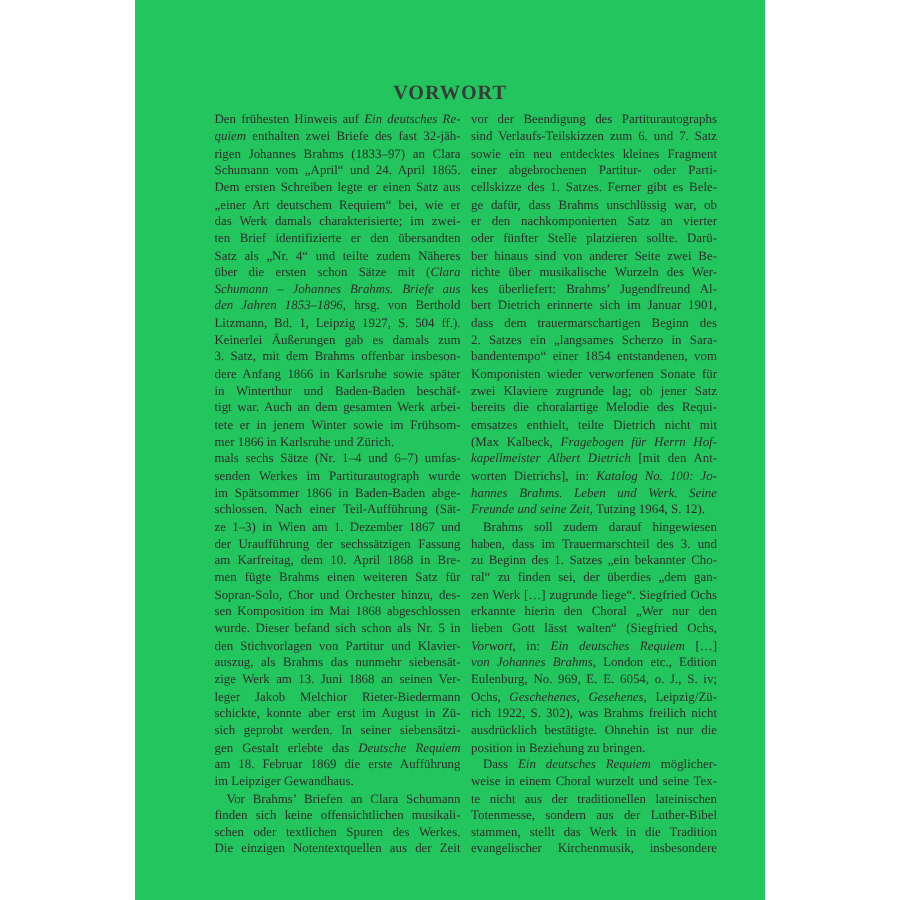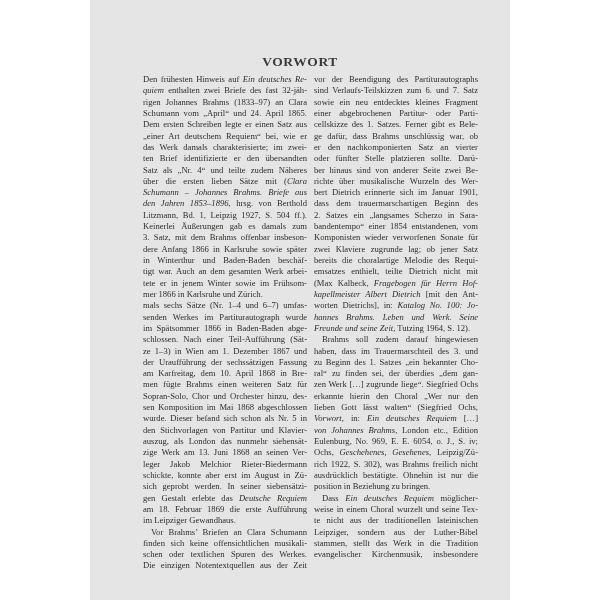--- a/index.html
+++ b/index.html
@@ -2,21 +2,21 @@
 <html><head>
 <meta charset="utf-8">
 <style>
   html, body { margin: 0; padding: 0; }
   body {
     width: 600px; height: 600px; background: #ffffff; position: relative; overflow: hidden;
     font-family: "DejaVu Serif", "Liberation Serif", serif;
   }
   .page {
     position: absolute; left: 90px; top: 0; width: 420px; height: 600px;
-    background: #e5e5e5;
+    background: #22c55e;
   }
   .title {
     position: absolute; left: 0; top: 54px; width: 420px; text-align: center;
     font-family: "Liberation Serif", serif; font-size: 13.5px; letter-spacing: 0.6px;
     color: #3a3a38; font-weight: bold;
   }
   .col {
     position: absolute; top: 74px; width: 164px;
     font-family: "Liberation Serif", serif; font-size: 8.6px; line-height: 11.32px;
     color: #2e2d2a; text-align: justify; hyphens: manual;
@@ -36,21 +36,21 @@
   <div class="col left" id="col-left">
       <span class="line"><span>Den frühesten Hinweis auf </span><span class="it">Ein deutsches Re-</span></span>
       <span class="line"><span class="it">quiem</span><span> enthalten zwei Briefe des fast 32-jäh-</span></span>
       <span class="line"><span>rigen Johannes Brahms (1833–97) an Clara</span></span>
       <span class="line"><span>Schumann vom „April“ und 24. April 1865.</span></span>
       <span class="line"><span>Dem ersten Schreiben legte er einen Satz aus</span></span>
       <span class="line"><span>„einer Art deutschem Requiem“ bei, wie er</span></span>
       <span class="line"><span>das Werk damals charakterisierte; im zwei-</span></span>
       <span class="line"><span>ten Brief identifizierte er den übersandten</span></span>
       <span class="line"><span>Satz als „Nr. 4“ und teilte zudem Näheres</span></span>
-      <span class="line"><span>über die ersten lieben Sätze mit (</span><span class="it">Clara</span></span>
+      <span class="line"><span>über die ersten schon Sätze mit (</span><span class="it">Clara</span></span>
       <span class="line"><span class="it">Schumann – Johannes Brahms. Briefe aus</span></span>
       <span class="line"><span class="it">den Jahren 1853–1896</span><span>, hrsg. von Berthold</span></span>
       <span class="line"><span>Litzmann, Bd. 1, Leipzig 1927, S. 504 ff.).</span></span>
       <span class="line"><span>Keinerlei Äußerungen gab es damals zum</span></span>
       <span class="line"><span>3. Satz, mit dem Brahms offenbar insbeson-</span></span>
       <span class="line"><span>dere Anfang 1866 in Karlsruhe sowie später</span></span>
       <span class="line"><span>in Winterthur und Baden-Baden beschäf-</span></span>
       <span class="line"><span>tigt war. Auch an dem gesamten Werk arbei-</span></span>
       <span class="line"><span>tete er in jenem Winter sowie im Frühsom-</span></span>
       <span class="line last"><span>mer 1866 in Karlsruhe und Zürich.</span></span>
@@ -59,21 +59,21 @@
       <span class="line"><span>im Spätsommer 1866 in Baden-Baden abge-</span></span>
       <span class="line"><span>schlossen. Nach einer Teil-Aufführung (Sät-</span></span>
       <span class="line"><span>ze 1–3) in Wien am 1. Dezember 1867 und</span></span>
       <span class="line"><span>der Uraufführung der sechssätzigen Fassung</span></span>
       <span class="line"><span>am Karfreitag, dem 10. April 1868 in Bre-</span></span>
       <span class="line"><span>men fügte Brahms einen weiteren Satz für</span></span>
       <span class="line"><span>Sopran-Solo, Chor und Orchester hinzu, des-</span></span>
       <span class="line"><span>sen Komposition im Mai 1868 abgeschlossen</span></span>
       <span class="line"><span>wurde. Dieser befand sich schon als Nr. 5 in</span></span>
       <span class="line"><span>den Stichvorlagen von Partitur und Klavier-</span></span>
-      <span class="line"><span>auszug, als London das nunmehr siebensät-</span></span>
+      <span class="line"><span>auszug, als Brahms das nunmehr siebensät-</span></span>
       <span class="line"><span>zige Werk am 13. Juni 1868 an seinen Ver-</span></span>
       <span class="line"><span>leger Jakob Melchior Rieter-Biedermann</span></span>
       <span class="line"><span>schickte, konnte aber erst im August in Zü-</span></span>
       <span class="line"><span>sich geprobt werden. In seiner siebensätzi-</span></span>
       <span class="line"><span>gen Gestalt erlebte das </span><span class="it">Deutsche Requiem</span></span>
       <span class="line"><span>am 18. Februar 1869 die erste Aufführung</span></span>
       <span class="line last"><span>im Leipziger Gewandhaus.</span></span>
       <span class="line indent"><span>Vor Brahms’ Briefen an Clara Schumann</span></span>
       <span class="line"><span>finden sich keine offensichtlichen musikali-</span></span>
       <span class="line"><span>schen oder textlichen Spuren des Werkes.</span></span>
@@ -83,20 +83,21 @@
       <span class="line"><span>vor der Beendigung des Partiturautographs</span></span>
       <span class="line"><span>sind Verlaufs-Teilskizzen zum 6. und 7. Satz</span></span>
       <span class="line"><span>sowie ein neu entdecktes kleines Fragment</span></span>
       <span class="line"><span>einer abgebrochenen Partitur- oder Parti-</span></span>
       <span class="line"><span>cellskizze des 1. Satzes. Ferner gibt es Bele-</span></span>
       <span class="line"><span>ge dafür, dass Brahms unschlüssig war, ob</span></span>
       <span class="line"><span>er den nachkomponierten Satz an vierter</span></span>
       <span class="line"><span>oder fünfter Stelle platzieren sollte. Darü-</span></span>
       <span class="line"><span>ber hinaus sind von anderer Seite zwei Be-</span></span>
       <span class="line"><span>richte über musikalische Wurzeln des Wer-</span></span>
+      <span class="line"><span>kes überliefert: Brahms’ Jugendfreund Al-</span></span>
       <span class="line"><span>bert Dietrich erinnerte sich im Januar 1901,</span></span>
       <span class="line"><span>dass dem trauermarschartigen Beginn des</span></span>
       <span class="line"><span>2. Satzes ein „langsames Scherzo in Sara-</span></span>
       <span class="line"><span>bandentempo“ einer 1854 entstandenen, vom</span></span>
       <span class="line"><span>Komponisten wieder verworfenen Sonate für</span></span>
       <span class="line"><span>zwei Klaviere zugrunde lag; ob jener Satz</span></span>
       <span class="line"><span>bereits die choralartige Melodie des Requi-</span></span>
       <span class="line"><span>emsatzes enthielt, teilte Dietrich nicht mit</span></span>
       <span class="line"><span>(Max Kalbeck, </span><span class="it">Fragebogen für Herrn Hof-</span></span>
       <span class="line"><span class="it">kapellmeister Albert Dietrich</span><span> [mit den Ant-</span></span>
@@ -113,17 +114,17 @@
       <span class="line"><span class="it">Vorwort</span><span>, in: </span><span class="it">Ein deutsches Requiem</span><span> […]</span></span>
       <span class="line"><span class="it">von Johannes Brahms</span><span>, London etc., Edition</span></span>
       <span class="line"><span>Eulenburg, No. 969, E. E. 6054, o. J., S. iv;</span></span>
       <span class="line"><span>Ochs, </span><span class="it">Geschehenes, Gesehenes</span><span>, Leipzig/Zü-</span></span>
       <span class="line"><span>rich 1922, S. 302), was Brahms freilich nicht</span></span>
       <span class="line"><span>ausdrücklich bestätigte. Ohnehin ist nur die</span></span>
       <span class="line last"><span>position in Beziehung zu bringen.</span></span>
       <span class="line indent"><span>Dass </span><span class="it">Ein deutsches Requiem</span><span> möglicher-</span></span>
       <span class="line"><span>weise in einem Choral wurzelt und seine Tex-</span></span>
       <span class="line"><span>te nicht aus der traditionellen lateinischen</span></span>
-      <span class="line"><span>Leipziger, sondern aus der Luther-Bibel</span></span>
+      <span class="line"><span>Totenmesse, sondern aus der Luther-Bibel</span></span>
       <span class="line"><span>stammen, stellt das Werk in die Tradition</span></span>
       <span class="line"><span>evangelischer Kirchenmusik, insbesondere</span></span>
     </div>
 </div>
 
 </body></html>

